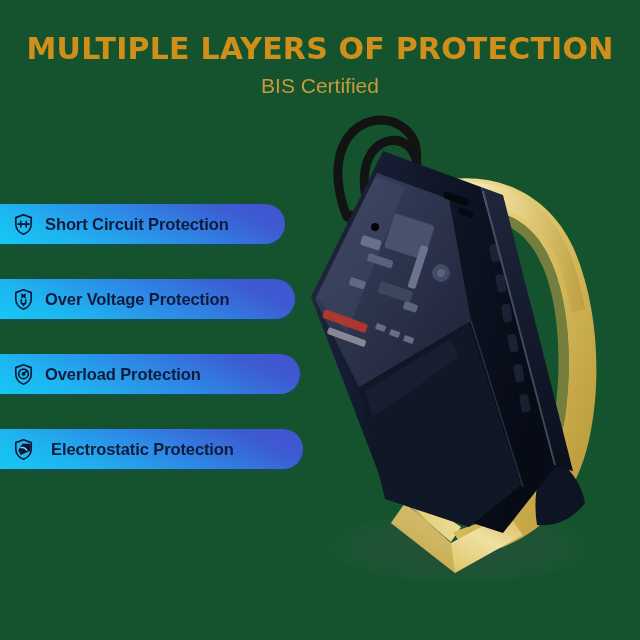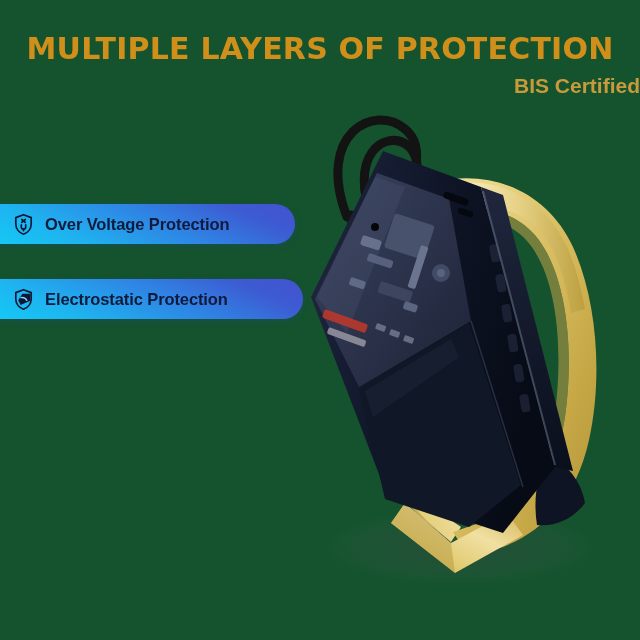--- a/index.html
+++ b/index.html
@@ -34,24 +34,23 @@
     font-weight: bold;
     letter-spacing: 0.2px;
     color: #cf8f1a;
     font-family: "DejaVu Sans", sans-serif;
   }
   .subtitle {
     margin: 0;
     padding-top: 4px;
     font-size: 21px;
     line-height: 28px;
-    font-weight: bold;
+    font-weight: normal;
     color: #c89a3c;
     font-family: "Liberation Sans", sans-serif;
-    text-align: right;
   }
 
   
   .product {
     position: absolute;
     left: 255px;
     top: 95px;
     width: 385px;
     height: 505px;
     z-index: 10;
@@ -80,21 +79,21 @@
                 #1eb4f0 22%,
                 #2f84e4 55%,
                 #3d5bd2 82%,
                 #4352cf 100%);
     box-shadow: 0 2px 6px rgba(40, 70, 160, 0.28);
   }
   .pill:last-child { margin-bottom: 0; }
   .pill.w1 { width: 285px; }
   .pill.w2 { width: 295px; }
   .pill.w3 { width: 300px; }
-  .pill.w4 { width: 303px; }
+  .pill.w4 { width: 303px; gap: 6px; }
   .pill.w5 { width: 366px; }
 
   .pill-icon {
     flex: 0 0 auto;
     width: 26px;
     height: 26px;
     margin-right: 9px;
     display: flex;
     align-items: center;
     justify-content: center;
@@ -235,33 +234,53 @@
 
       <g fill="#05080f">
         <rect x="190" y="96" width="26" height="7" rx="3" transform="rotate(20 190 96)"></rect>
         <rect x="204" y="112" width="16" height="6" rx="3" transform="rotate(20 204 112)"></rect>
       </g>
     </svg>
   </div>
 
   <div class="features">
 
+    <div class="pill w1">
+      <span class="pill-icon">
+        <svg width="25" height="25" viewBox="0 0 24 24" fill="none" stroke="#0d1838" stroke-width="1.6" stroke-linecap="round" stroke-linejoin="round">
+          <path d="M12 2.6 4.6 5.4v6.1c0 4.4 3.1 8.3 7.4 9.8 4.3-1.5 7.4-5.4 7.4-9.8V5.4Z"></path>
+          <path d="M9.4 9v5.2M14.6 9v5.2M9.4 11.6h5.2M6.6 11.6h2.8M14.6 11.6h2.8"></path>
+        </svg>
+      </span>
+      <span class="pill-label">Short Circuit Protection</span>
+    </div>
 
     <div class="pill w2">
       <span class="pill-icon">
         <svg width="25" height="25" viewBox="0 0 24 24" fill="none" stroke="#0d1838" stroke-width="1.6" stroke-linecap="round" stroke-linejoin="round">
           <path d="M12 2.6 4.6 5.4v6.1c0 4.4 3.1 8.3 7.4 9.8 4.3-1.5 7.4-5.4 7.4-9.8V5.4Z"></path>
           <path d="M10.3 7.2 13.7 10M13.7 7.2 10.3 10"></path>
           <path d="M9.9 12.2v2.1a2.1 2.1 0 0 0 4.2 0v-2.1"></path>
           <path d="M12 16.4v1.6"></path>
         </svg>
       </span>
       <span class="pill-label">Over Voltage Protection</span>
     </div>
 
+    <div class="pill w3">
+      <span class="pill-icon">
+        <svg width="25" height="25" viewBox="0 0 24 24" fill="none" stroke="#0d1838" stroke-width="1.6" stroke-linecap="round" stroke-linejoin="round">
+          <path d="M12 2.6 4.6 5.4v6.1c0 4.4 3.1 8.3 7.4 9.8 4.3-1.5 7.4-5.4 7.4-9.8V5.4Z"></path>
+          <circle cx="12" cy="11.4" r="4.6"></circle>
+          <path d="M12 11.4 15.2 8.4"></path>
+          <circle cx="12" cy="11.4" r="1"></circle>
+        </svg>
+      </span>
+      <span class="pill-label">Overload Protection</span>
+    </div>
 
     <div class="pill w4">
       <span class="pill-icon">
         <svg width="25" height="25" viewBox="0 0 24 24" fill="none" stroke="#0d1838" stroke-width="1.6" stroke-linecap="round" stroke-linejoin="round">
           <path d="M12 2.6 4.6 5.4v6.1c0 4.4 3.1 8.3 7.4 9.8 4.3-1.5 7.4-5.4 7.4-9.8V5.4Z"></path>
           <path d="M11 6.4 18.6 6.4 18.6 13.2 9.2 17.2 7 12.6Z" fill="#0d1838" stroke="none"></path>
           <path d="M9.6 10.2c2.4-.4 4.4.6 5.6 2.6" stroke="#7fd8f6" stroke-width="1.3"></path>
         </svg>
       </span>
       <span class="pill-label">Electrostatic Protection</span>

